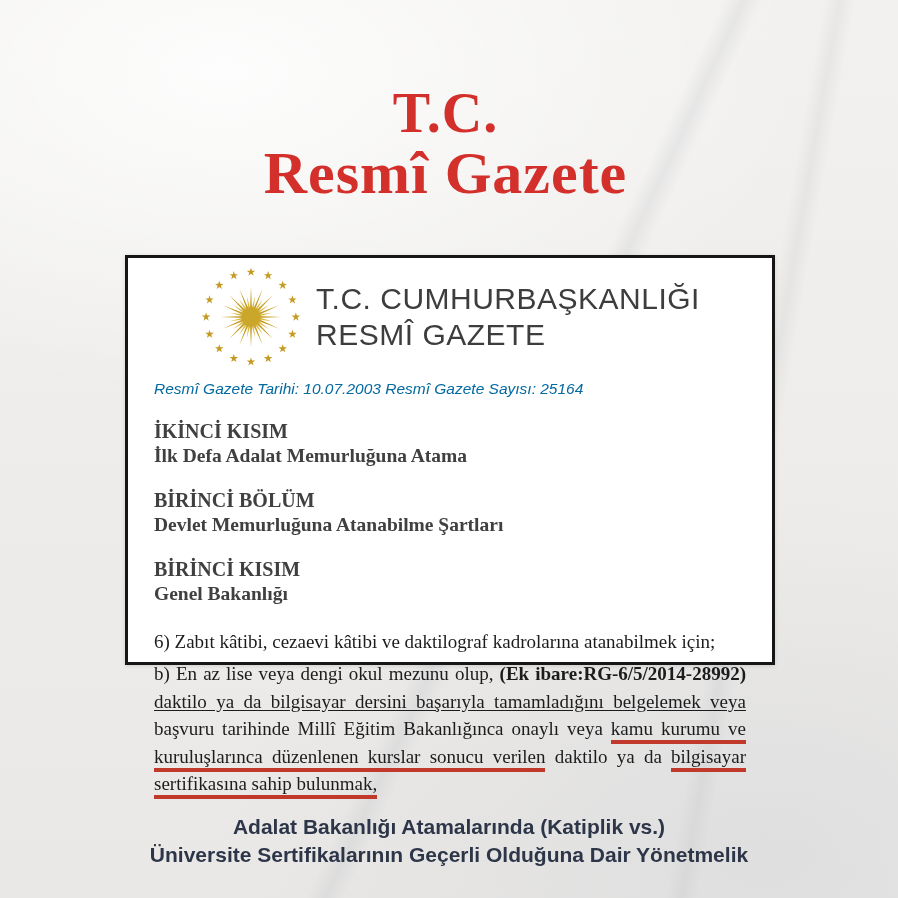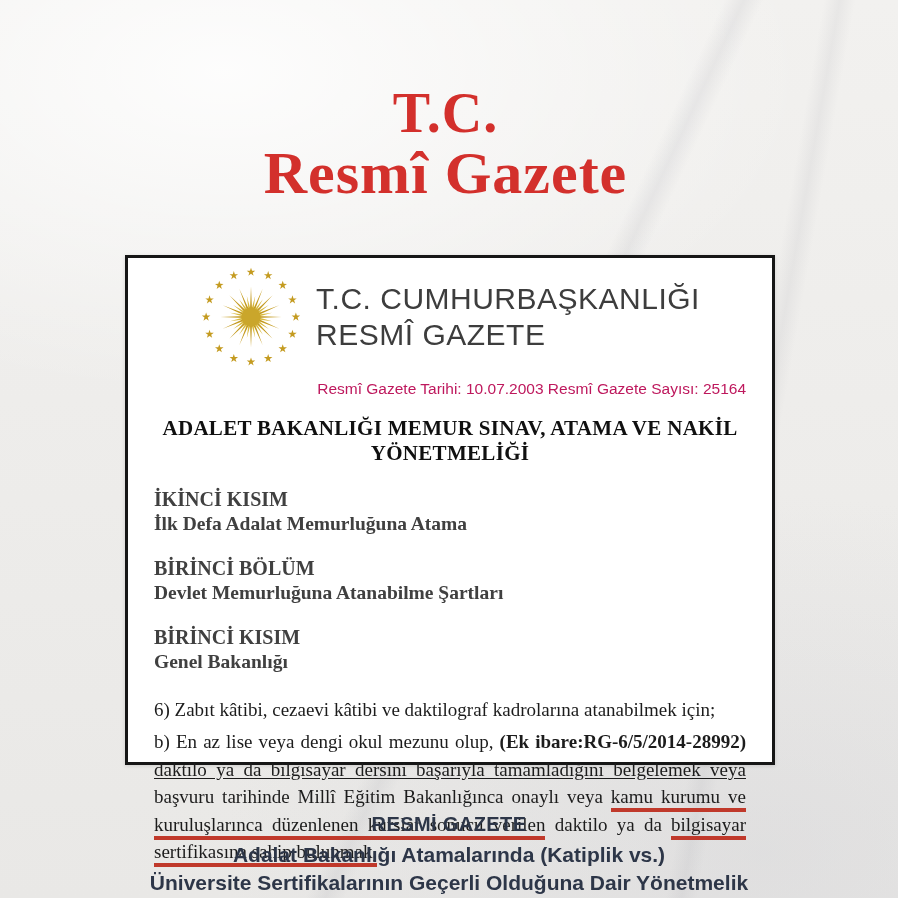--- a/index.html
+++ b/index.html
@@ -23,44 +23,45 @@
     color:#d3302c;
     font-weight:bold;
     line-height:1.04;
   }
   .top-header .tc { font-size:56px; letter-spacing:1px; }
   .top-header .rg { font-size:60px; letter-spacing:1px; }
 
   
   .doc-card {
     position:absolute; left:125px; top:255px;
-    width:650px; height:510px;
+    width:650px; height:410px;
     background:#ffffff;
     border:3px solid #161616;
     padding:6px 26px 10px 26px;
     box-shadow:0 1px 4px rgba(0,0,0,0.12);
   }
 
   .masthead-row {
     display:flex; align-items:center; justify-content:center;
     gap:14px; margin-top:2px;
   }
   .seal { width:102px; height:102px; flex:0 0 auto; }
   .masthead-text {
     font-family:"Liberation Sans", sans-serif;
     font-size:30px; line-height:1.2;
     color:#3d3d3d; letter-spacing:0.5px;
   }
 
   .meta-line {
     margin-top:12px;
-    text-align:right;
+    text-align:left;
     font-family:"Liberation Sans", sans-serif;
+    font-style:italic;
     font-size:15.5px;
-    color:#be185d;
+    color:#0369a1;
   }
 
   .reg-title {
     margin-top:18px;
     text-align:center;
     font-weight:bold;
     font-size:21px;
     letter-spacing:0.3px;
     color:#101010;
   }
@@ -126,21 +127,20 @@
         <circle cx="50" cy="50" r="9.5" fill="#caa62b"></circle>
       </svg>
     <div class="masthead-text">
       <div>T.C. CUMHURBAŞKANLIĞI</div>
       <div>RESMÎ GAZETE</div>
     </div>
   </div>
 
   <div class="meta-line">Resmî Gazete Tarihi: 10.07.2003 Resmî Gazete Sayısı: 25164</div>
 
-  <div class="reg-title">ADALET BAKANLIĞI MEMUR SINAV, ATAMA VE NAKİL YÖNETMELİĞİ</div>
 
   <div class="section-group">
     <div class="heading">İKİNCİ KISIM</div>
     <div class="subheading">İlk Defa Adalat Memurluğuna Atama</div>
   </div>
 
   <div class="section-group">
     <div class="heading">BİRİNCİ BÖLÜM</div>
     <div class="subheading">Devlet Memurluğuna Atanabilme Şartları</div>
   </div>
@@ -151,16 +151,15 @@
   </div>
 
   <div class="clauses">
     <div class="clause-6">6) Zabıt kâtibi, cezaevi kâtibi ve daktilograf kadrolarına atanabilmek için;</div>
     <div class="clause-b"><span class="seg-plain">b) En az lise veya dengi okul mezunu olup, </span><span class="seg-bold">(Ek ibare:RG-6/5/2014-28992)</span><span class="seg-plain"> </span><span class="seg-underline">daktilo ya da bilgisayar dersini başarıyla tamamladığını belgelemek veya</span><span class="seg-plain"> başvuru tarihinde Millî Eğitim Bakanlığınca onaylı veya </span><span class="seg-red-underline">kamu kurumu ve kuruluşlarınca düzenlenen kurslar sonucu verilen</span><span class="seg-plain"> daktilo ya da </span><span class="seg-red-underline">bilgisayar sertifikasına sahip bulunmak,</span></div>
   </div>
 
 </div>
 
 <div class="bottom-caption">
-  <div class="cap-line1">RESMİ GAZETE</div>
   <div class="cap-line2">Adalat Bakanlığı Atamalarında (Katiplik vs.)</div>
   <div class="cap-line3">Üniversite Sertifikalarının Geçerli Olduğuna Dair Yönetmelik</div>
 </div>
 
 </body></html>

